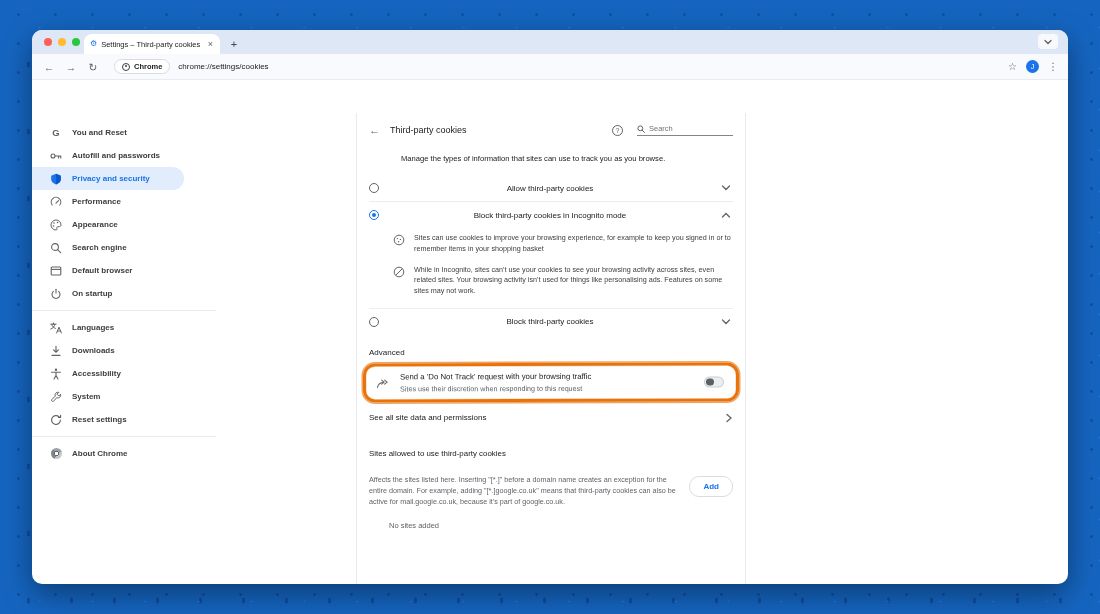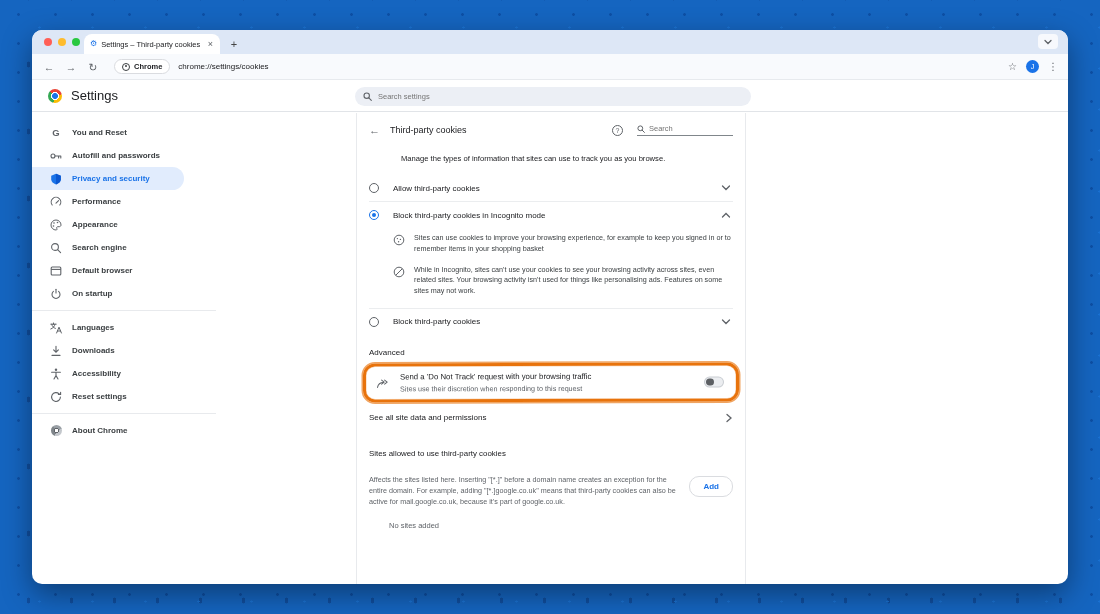--- a/index.html
+++ b/index.html
@@ -71,21 +71,21 @@
   }
   
   .content { position:absolute; left:324px; top:83px; width:390px; height:471px; border-left:1px solid #e8eaed; border-right:1px solid #e8eaed; background:#fff; padding:0 12px; }
   .page-head { height:34px; display:flex; align-items:center; gap:10px; }
   .back-arrow { color:#5f6368; font-size:11px; }
   .page-title { font-size:9px; color:#202124; flex:1; }
   .help-ic { width:11px; height:11px; border:1px solid #5f6368; border-radius:50%; color:#5f6368; font-size:7px; display:flex; align-items:center; justify-content:center; flex:none; }
   .inpage-search { display:flex; align-items:center; gap:4px; border-bottom:1px solid #80868b; width:96px; padding-bottom:2px; margin-left:4px; }
   .inpage-search input { border:none; outline:none; background:transparent; font-size:7.5px; color:#3c4043; width:100%; font-family:inherit; }
   .intro { font-size:7.6px; color:#202124; margin:7px 0 12px;padding-left:32px; }
-  .radio-row { height:26px; display:flex; align-items:center; gap:14px; }
+  .radio-row { height:26px; display:flex; align-items:center; gap:14px;text-align:center; }
   .radio { width:10px; height:10px; border:1.3px solid #5f6368; border-radius:50%; flex:none; position:relative; }
   .radio.checked { border-color:#1a73e8; }
   .radio.checked::after { content:""; position:absolute; left:1.6px; top:1.6px; width:4.6px; height:4.6px; background:#1a73e8; border-radius:50%; }
   .radio-label { font-size:8px; color:#202124; flex:1; }
   .chev { flex:none; margin-right:2px; }
   .row-divider { border-top:1px solid #ebedef; }
   .detail-item { display:flex; gap:9px; padding:5px 2px 5px 24px; }
   .detail-icon { flex:none; margin-top:1px; }
   .detail-text { font-size:7.2px; color:#3c4043; line-height:1.5; }
   .advanced-label { font-size:8px; color:#202124; margin:13px 0 6px; }
@@ -137,31 +137,20 @@
       <span>Chrome</span>
     </span>
     <span class="url">chrome://settings/cookies</span>
     <span class="tb-right">
       <span class="star">☆</span>
       <span class="avatar">J</span>
       <span class="kebab">⋮</span>
     </span>
   </div>
 
-  <div class="s-header">
-    <span class="chrome-logo"></span>
-    <span class="s-title">Settings</span>
-    <div class="s-search">
-      <svg width="9" height="9">
-          <circle cx="3.7" cy="3.7" r="2.7" stroke="#5f6368" stroke-width="1.1" fill="none"></circle>
-          <path d="M5.8 5.8 L8.3 8.3" stroke="#5f6368" stroke-width="1.1" stroke-linecap="round"></path>
-        </svg>
-      <input placeholder="Search settings" style="">
-    </div>
-  </div>
 
   <nav class="sidebar">
     <div class="sb-item">
       <span class="sb-icon">
           <span class="g-letter">G</span>
         </span>
       <span>You and Reset</span>
     </div>
     <div class="sb-item">
       <span class="sb-icon">
@@ -247,20 +236,28 @@
       <span>Downloads</span>
     </div>
     <div class="sb-item">
       <span class="sb-icon">
         <svg width="12" height="12">
             <circle cx="6" cy="1.8" r="1.2" fill="#5f6368"></circle>
             <path d="M1.6 4.2 h8.8 M6 4.2 V7.6 M6 7.6 L4 11 M6 7.6 L8 11" stroke="#5f6368" stroke-width="1.1" fill="none" stroke-linecap="round"></path>
           </svg>
       </span>
       <span>Accessibility</span>
+    </div>
+    <div class="sb-item">
+      <span class="sb-icon">
+        <svg width="12" height="12">
+            <path d="M10.6 3.2 a2.9 2.9 0 0 1-3.8 3.6 L3.4 10.2 a1.15 1.15 0 0 1-1.6-1.6 L5.2 5.2 a2.9 2.9 0 0 1 3.6-3.8 L7 3.2 l1.8 1.8 Z" stroke="#5f6368" stroke-width="1" fill="none" stroke-linejoin="round"></path>
+          </svg>
+      </span>
+      <span>System</span>
     </div>
     <div class="sb-item">
       <span class="sb-icon">
         <svg width="12" height="12">
             <path d="M10.4 6 a4.4 4.4 0 1 1-1.3-3.1" stroke="#5f6368" stroke-width="1.1" fill="none" stroke-linecap="round"></path>
             <path d="M10.6 1.2 V3.4 H8.4" stroke="#5f6368" stroke-width="1.1" fill="none" stroke-linecap="round"></path>
           </svg>
       </span>
       <span>Reset settings</span>
     </div>

